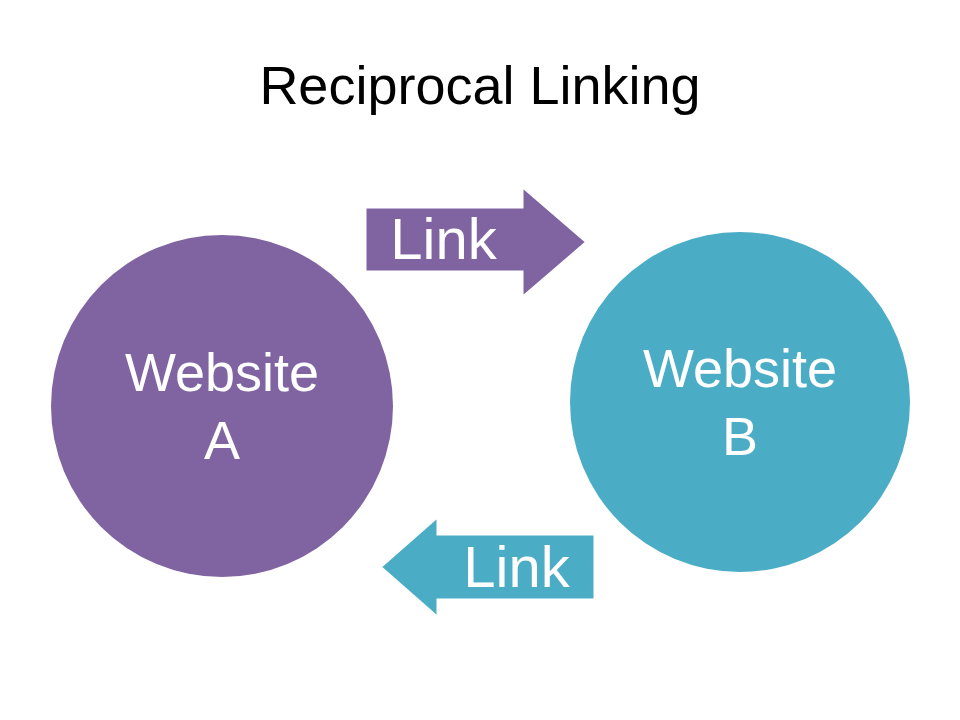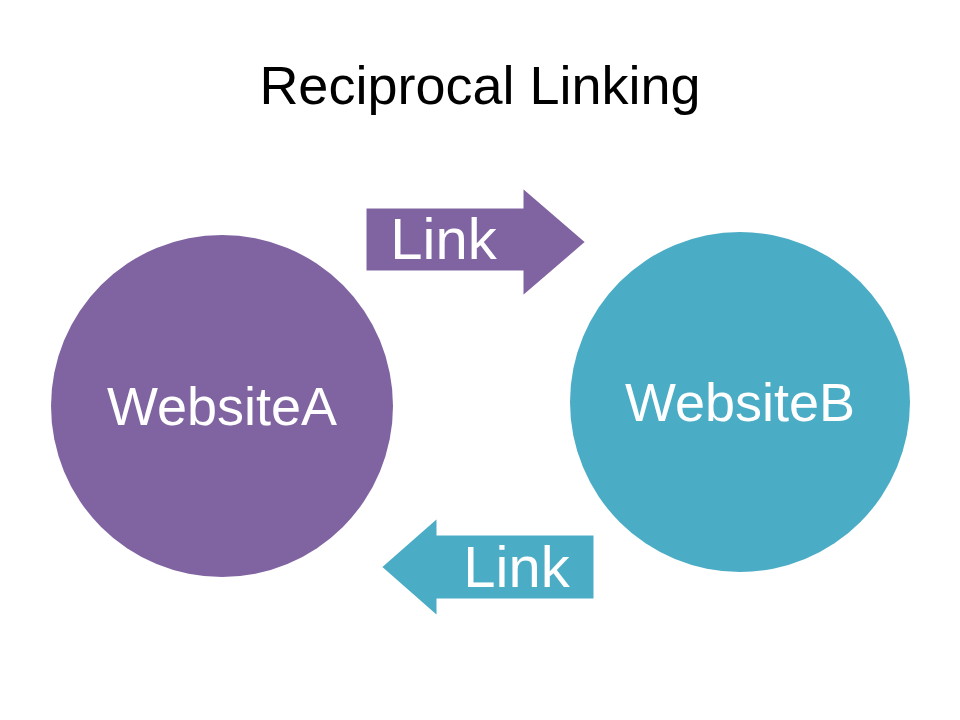--- a/index.html
+++ b/index.html
@@ -30,21 +30,21 @@
   .diagram-svg {
     position: absolute;
     left: 0;
     top: 0;
     width: 960px;
     height: 720px;
   }
   .node-label {
     position: absolute;
     display: flex;
-    flex-direction: row;
+    flex-direction: column;
     align-items: center;
     justify-content: center;
     color: #ffffff;
     font-size: 54px;
     line-height: 1.26;
     text-align: center;
     pointer-events: none;
   }
   .node-label-a { left: 51px;  top: 235px; width: 342px; height: 342px; }
   .node-label-b { left: 570px; top: 231px; width: 340px; height: 342px; }

